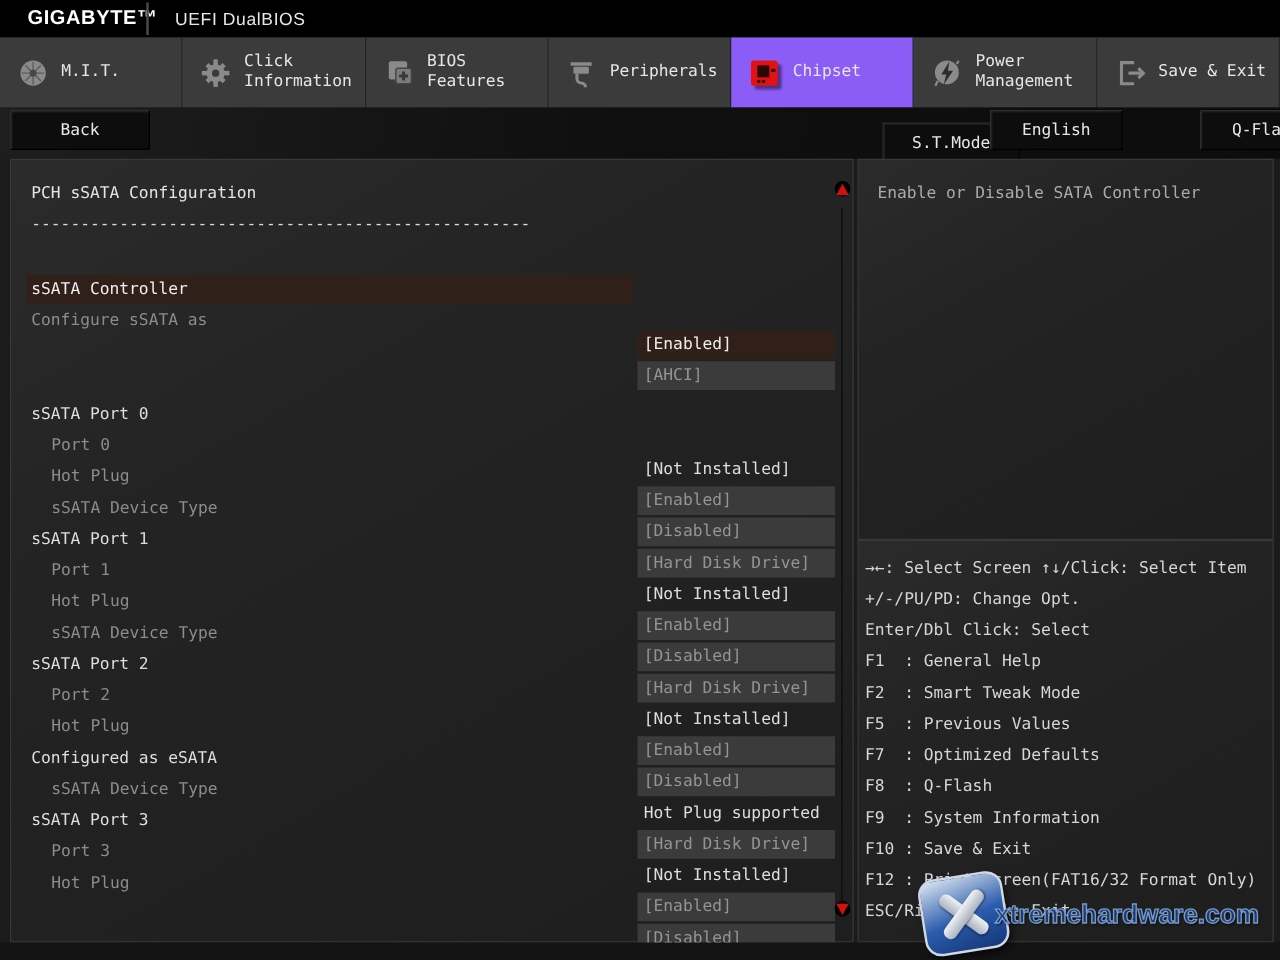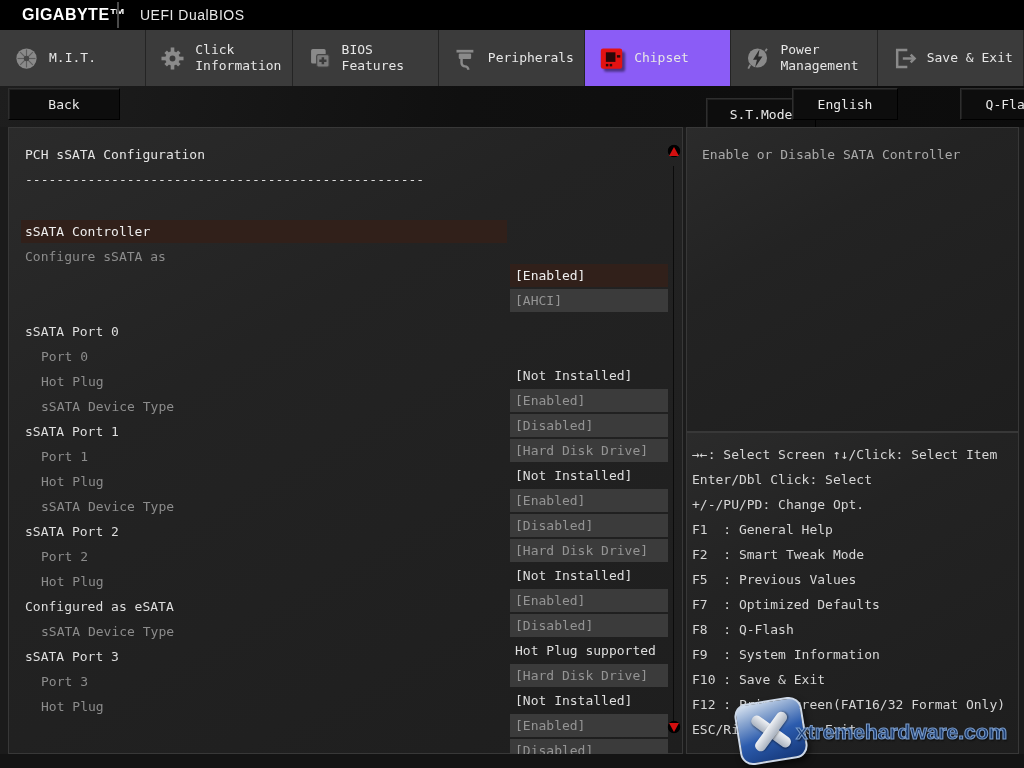--- a/index.html
+++ b/index.html
@@ -263,22 +263,22 @@
       </div>
   </div>
 
   <div class="panel panel-desc">
     <div class="desc-text">Enable or Disable SATA Controller</div>
   </div>
 
   <div class="panel panel-keys">
     <div class="keys" id="keys">
         <div class="key-line">→←: Select Screen ↑↓/Click: Select Item</div>
+        <div class="key-line">+/-/PU/PD: Change Opt.</div>
         <div class="key-line">Enter/Dbl Click: Select</div>
-        <div class="key-line">+/-/PU/PD: Change Opt.</div>
         <div class="key-line">F1  : General Help</div>
         <div class="key-line">F2  : Smart Tweak Mode</div>
         <div class="key-line">F5  : Previous Values</div>
         <div class="key-line">F7  : Optimized Defaults</div>
         <div class="key-line">F8  : Q-Flash</div>
         <div class="key-line">F9  : System Information</div>
         <div class="key-line">F10 : Save &amp; Exit</div>
         <div class="key-line">F12 : Print Screen(FAT16/32 Format Only)</div>
         <div class="key-line">ESC/Right Click: Exit</div>
       </div>

